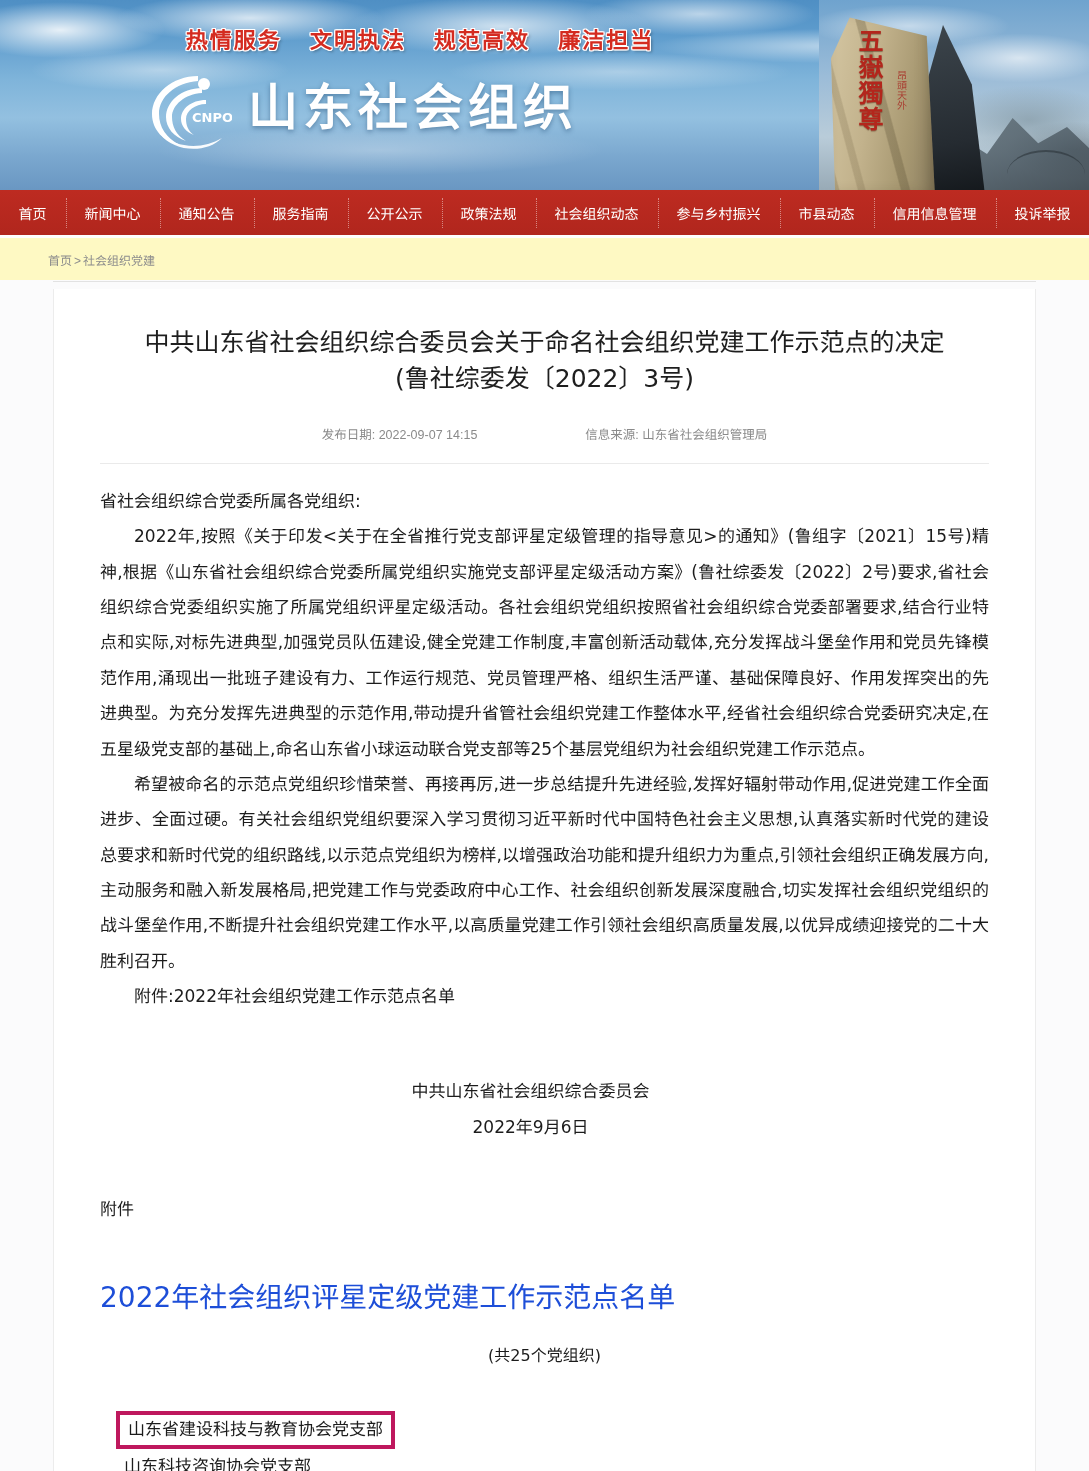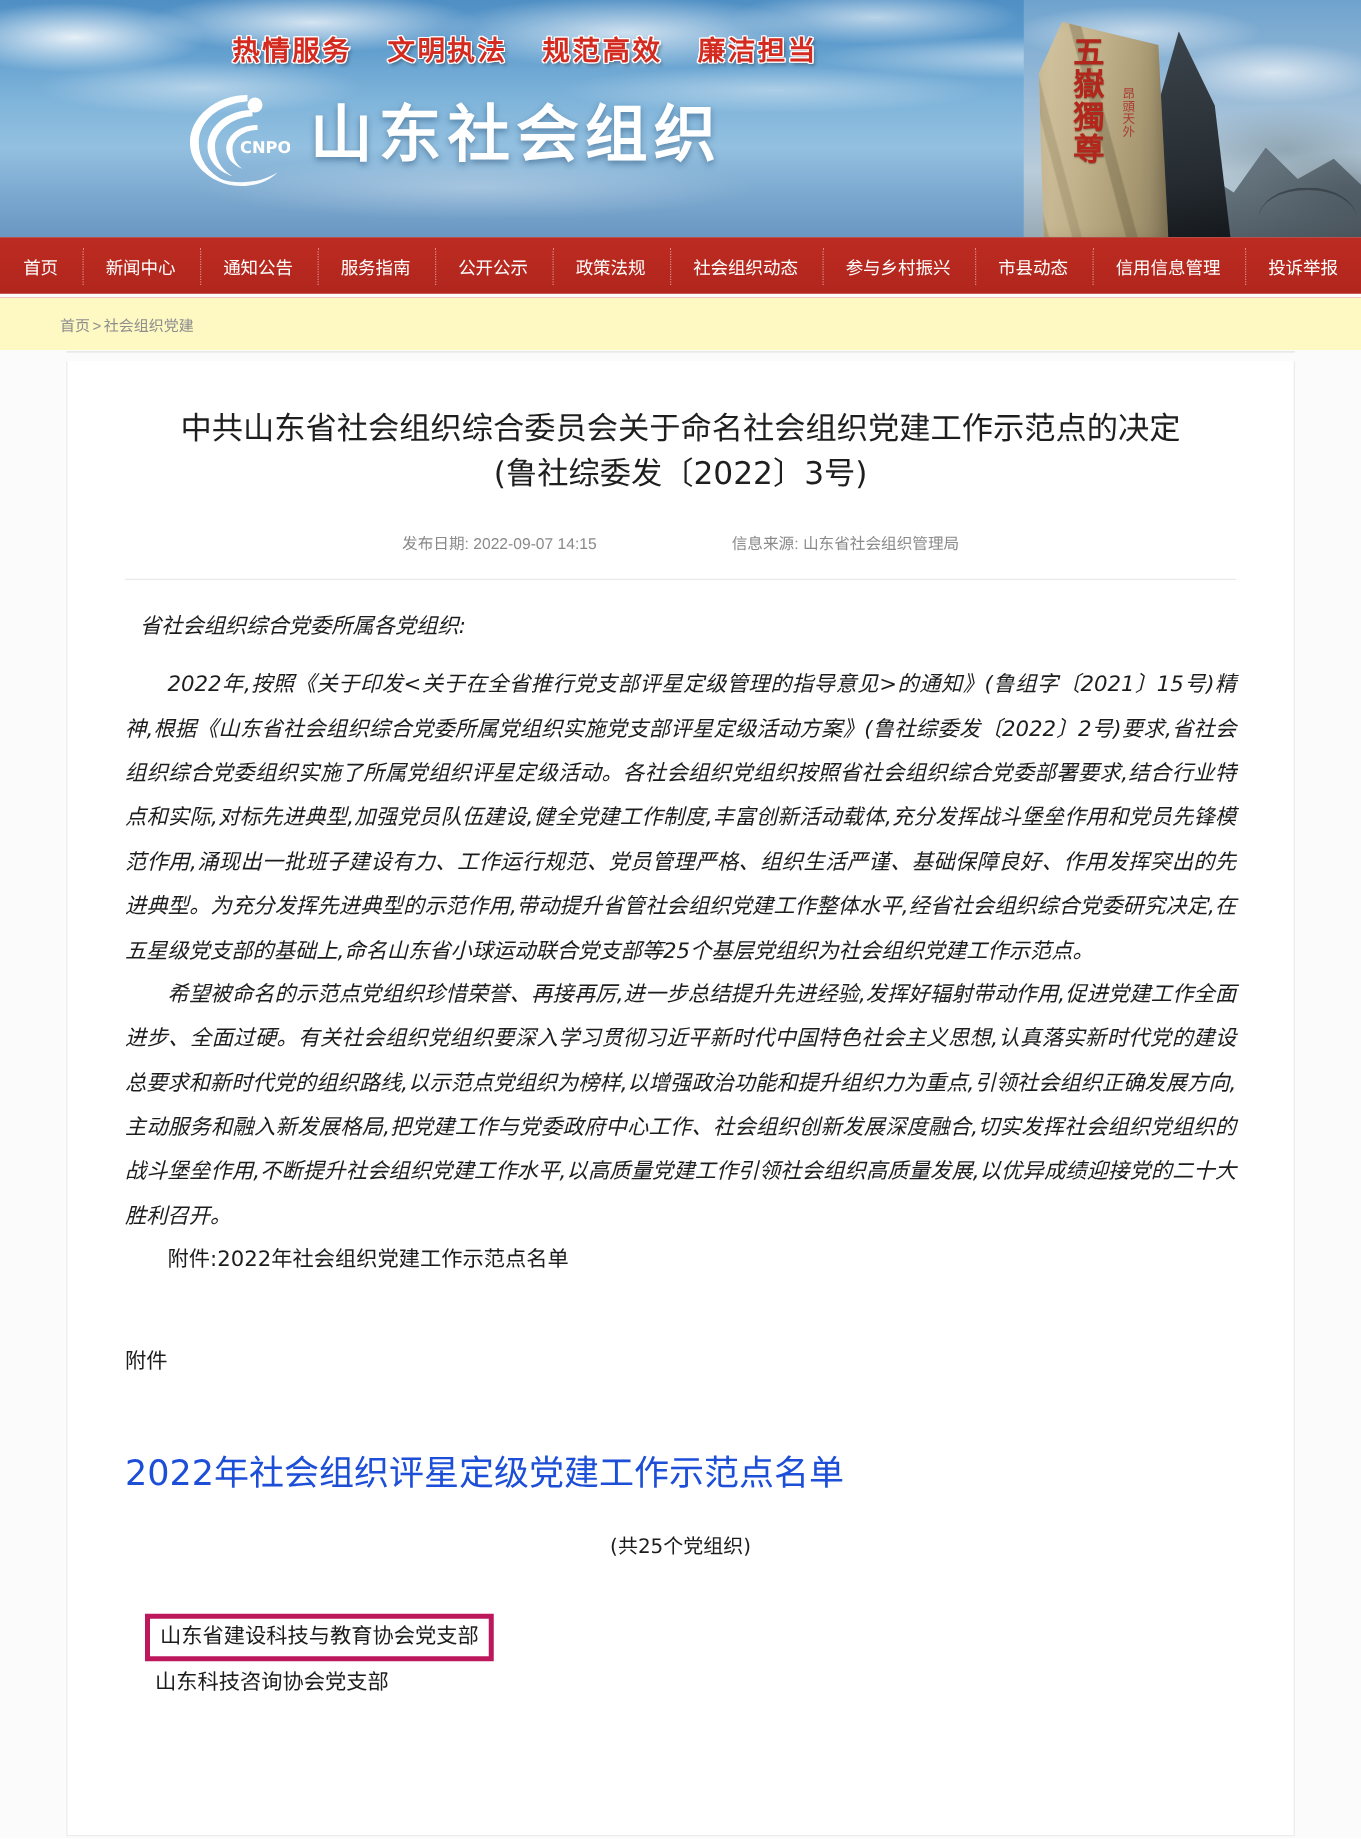--- a/index.html
+++ b/index.html
@@ -231,22 +231,22 @@
   
   .doc-body {
     margin-top: 20px;
     padding: 0 6px;
     font-size: 17px;
     color: #1c1c1c;
     line-height: 2.08;
     text-align: justify;
     font-family: "DejaVu Sans", "Liberation Sans", sans-serif;
   }
-  .p-flush { margin: 12px; font-style: italic; }
-  .p-indent { margin: 0; text-indent: 2em; font-style: italic; }
+  .p-flush { margin: 0; }
+  .p-indent { margin: 0; text-indent: 2em; }
   .p-gap { margin-top: 18px; }
 
   .attach-line { margin: 0; text-indent: 2em; }
   .sign-block {
     margin-top: 60px;
     text-align: center;
     font-size: 17px;
     line-height: 2.1;
     color: #1c1c1c;
     padding-right: 28px;
@@ -373,20 +373,24 @@
 
     <div class="divider"></div>
 
     <div class="doc-body">
       <p class="p-flush">省社会组织综合党委所属各党组织:</p>
       <p class="p-indent">2022年,按照《关于印发&lt;关于在全省推行党支部评星定级管理的指导意见&gt;的通知》(鲁组字〔2021〕15号)精神,根据《山东省社会组织综合党委所属党组织实施党支部评星定级活动方案》(鲁社综委发〔2022〕2号)要求,省社会组织综合党委组织实施了所属党组织评星定级活动。各社会组织党组织按照省社会组织综合党委部署要求,结合行业特点和实际,对标先进典型,加强党员队伍建设,健全党建工作制度,丰富创新活动载体,充分发挥战斗堡垒作用和党员先锋模范作用,涌现出一批班子建设有力、工作运行规范、党员管理严格、组织生活严谨、基础保障良好、作用发挥突出的先进典型。为充分发挥先进典型的示范作用,带动提升省管社会组织党建工作整体水平,经省社会组织综合党委研究决定,在五星级党支部的基础上,命名山东省小球运动联合党支部等25个基层党组织为社会组织党建工作示范点。</p>
       <p class="p-indent">希望被命名的示范点党组织珍惜荣誉、再接再厉,进一步总结提升先进经验,发挥好辐射带动作用,促进党建工作全面进步、全面过硬。有关社会组织党组织要深入学习贯彻习近平新时代中国特色社会主义思想,认真落实新时代党的建设总要求和新时代党的组织路线,以示范点党组织为榜样,以增强政治功能和提升组织力为重点,引领社会组织正确发展方向,主动服务和融入新发展格局,把党建工作与党委政府中心工作、社会组织创新发展深度融合,切实发挥社会组织党组织的战斗堡垒作用,不断提升社会组织党建工作水平,以高质量党建工作引领社会组织高质量发展,以优异成绩迎接党的二十大胜利召开。</p>
 
       <p class="attach-line p-gap">附件:2022年社会组织党建工作示范点名单</p>
 
+      <div class="sign-block">
+        <div>中共山东省社会组织综合委员会</div>
+        <div>2022年9月6日</div>
+      </div>
 
       <div class="appendix-label">附件</div>
 
       <div class="appendix-title">2022年社会组织评星定级党建工作示范点名单</div>
       <div class="appendix-sub">(共25个党组织)</div>
 
       <ul class="org-list">
         <li class="org-item-row">
           <span class="org-item highlight">山东省建设科技与教育协会党支部</span>
         </li>

